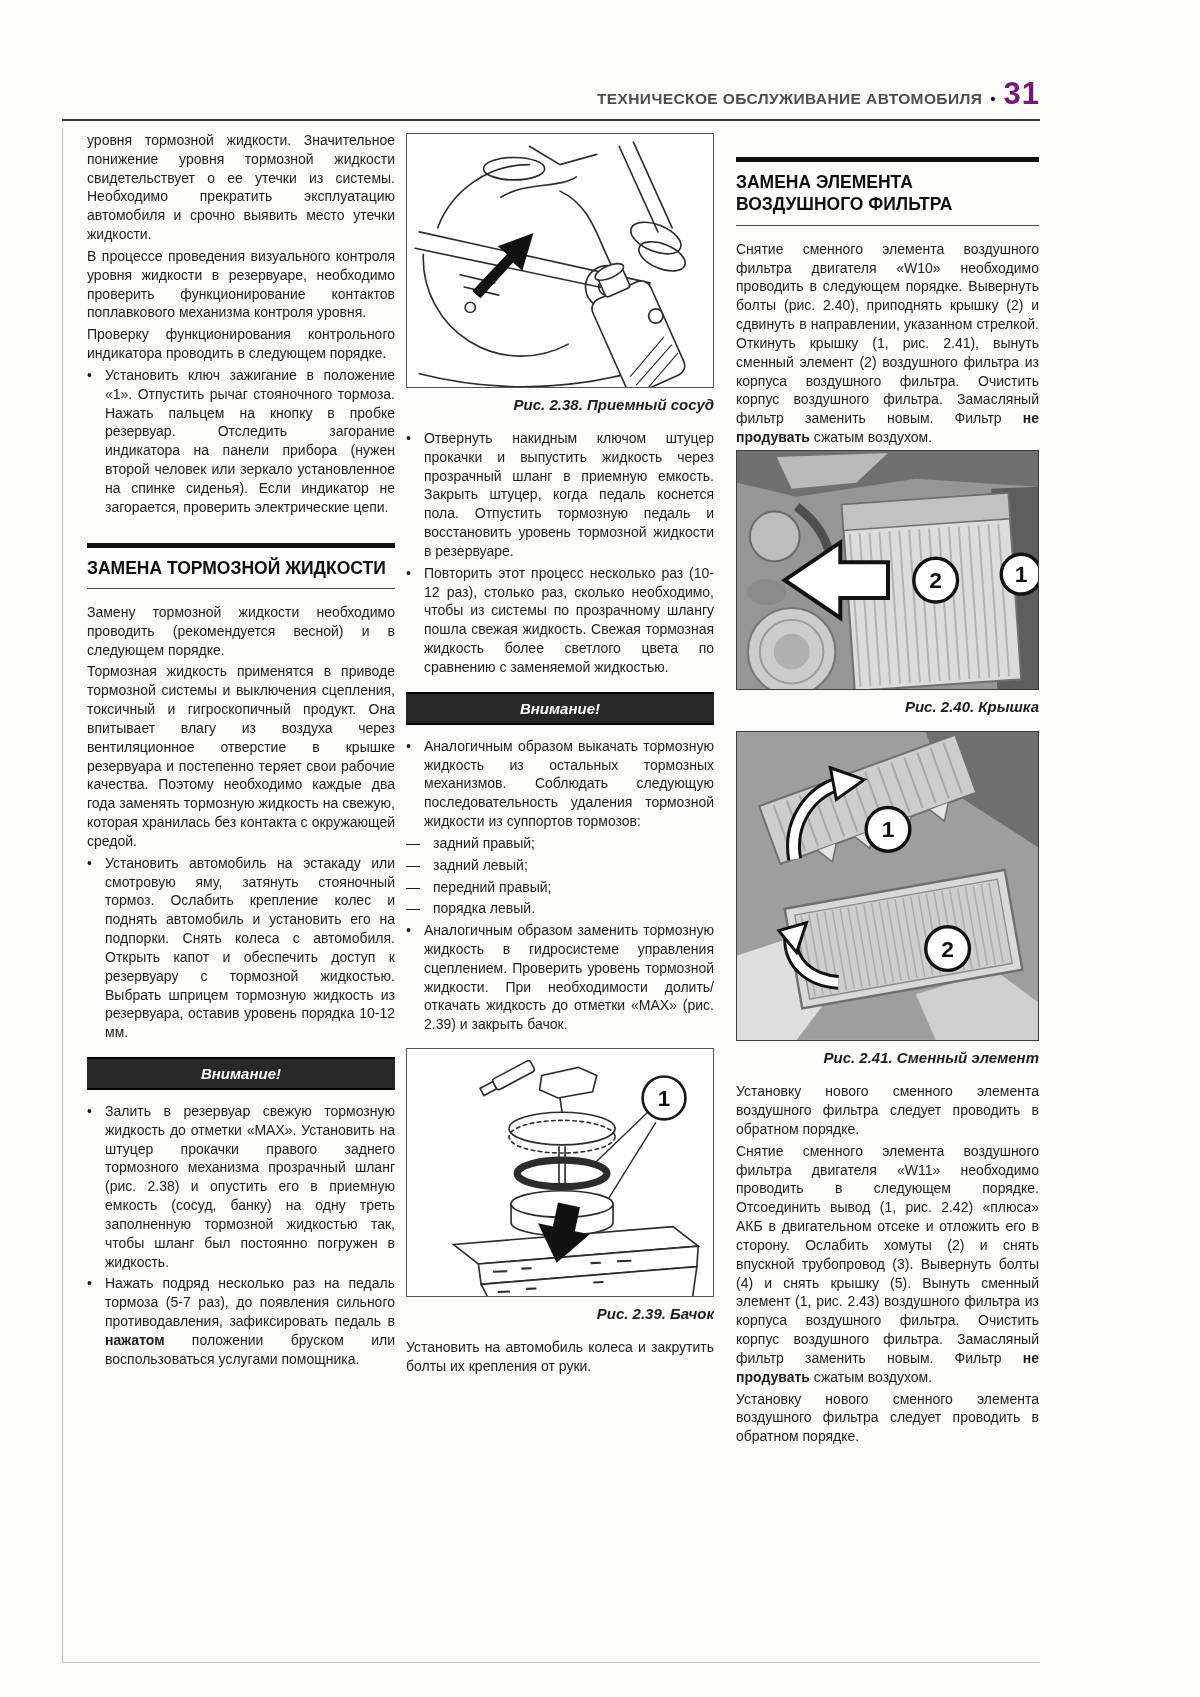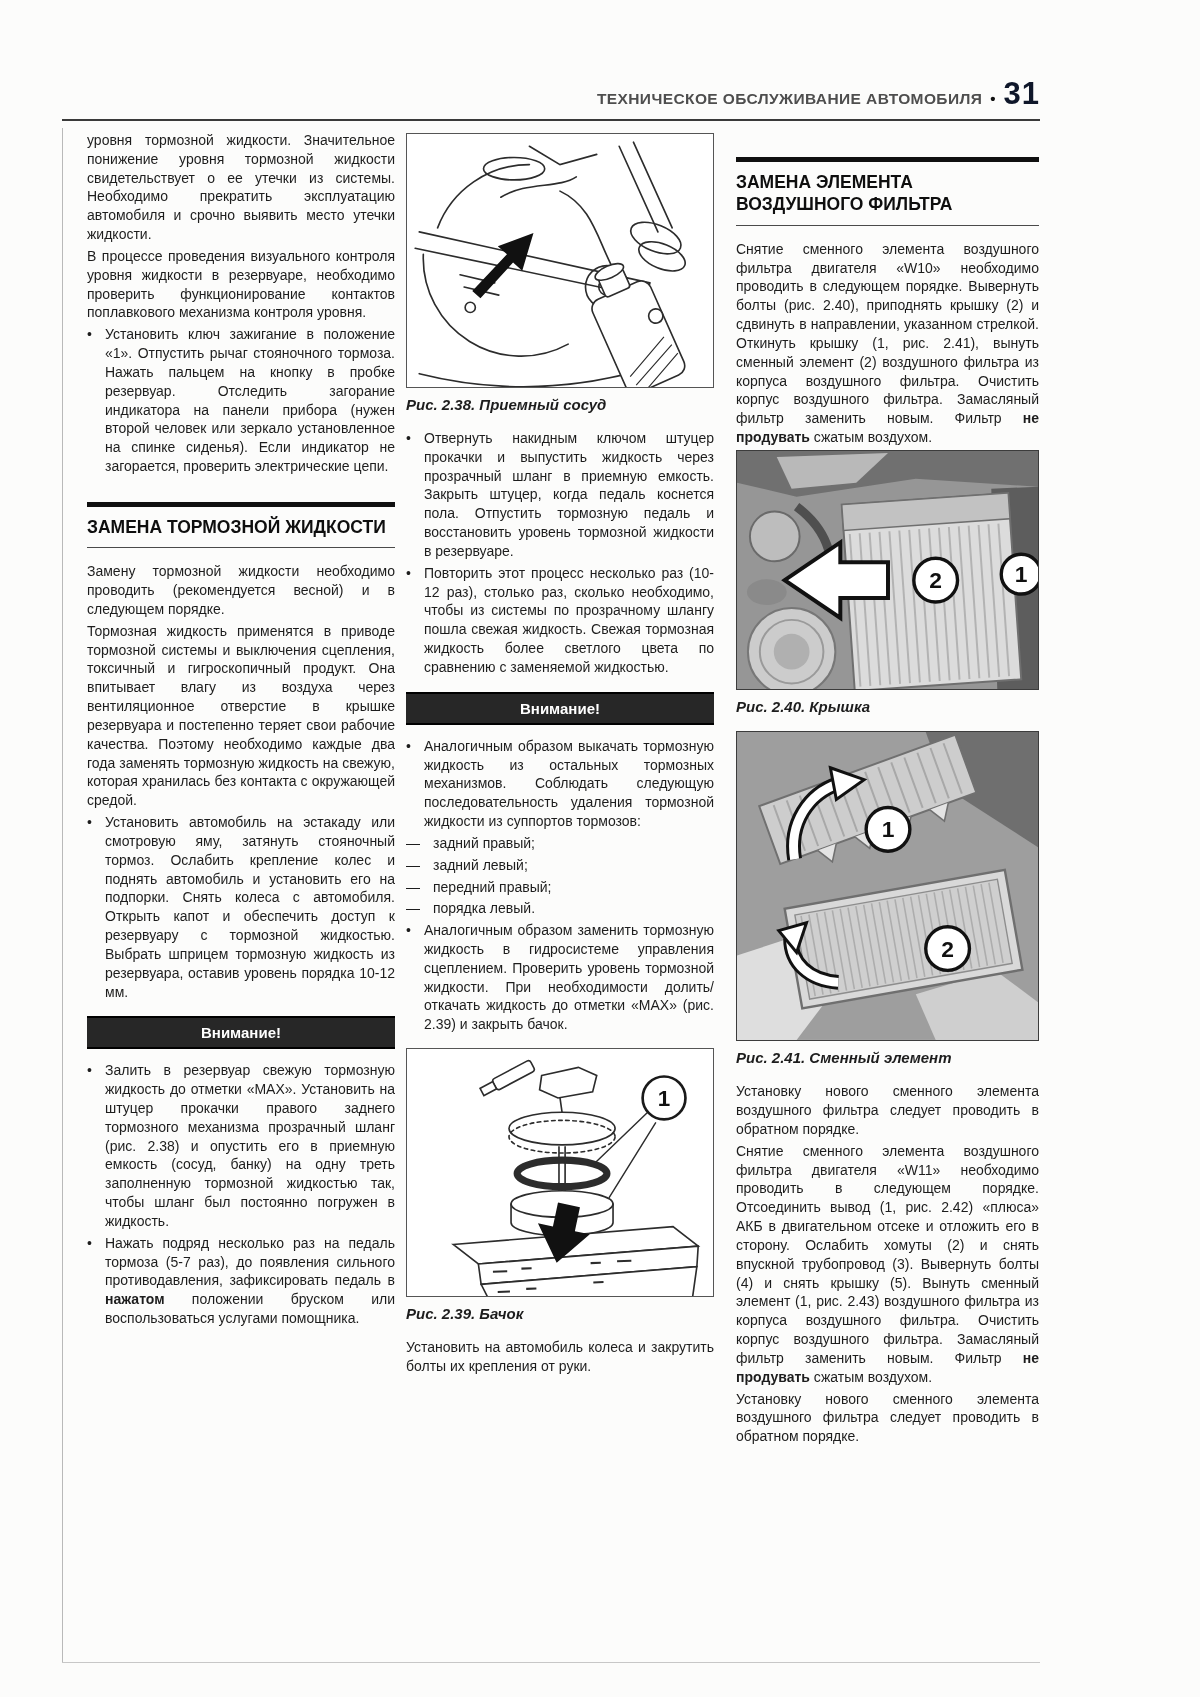--- a/index.html
+++ b/index.html
@@ -5,21 +5,21 @@
   html,body{margin:0;padding:0;background:#e8e8e8;}
   .page{
     position:relative;width:1200px;height:1697px;margin:0 auto;
     background:#fcfcfb;color:#1d1d1d;overflow:hidden;
     font-family:"Liberation Sans","DejaVu Sans",sans-serif;
   }
   
   .header{position:absolute;top:76px;right:160px;display:flex;align-items:baseline;gap:8px;}
   .header-title{font-size:15.5px;font-weight:bold;color:#4e4e4e;letter-spacing:.4px;}
   .header-dot{font-size:15px;font-weight:bold;color:#111;}
-  .page-num{font-size:31px;font-weight:bold;color:#0f172a;letter-spacing:1px;}
+  .page-num{font-size:31px;font-weight:bold;color:#701a75;letter-spacing:1px;}
   .rule-top{position:absolute;top:119px;left:62px;width:978px;height:2px;background:#3a3a3a;}
   .rule-left{position:absolute;top:128px;left:62px;width:1px;height:1534px;background:#b9b9b9;}
   .rule-bottom{position:absolute;top:1662px;left:62px;width:978px;height:1px;background:#c7c7c7;}
 
   
   .col{position:absolute;top:131px;width:308px;height:1540px;overflow:hidden;}
   .col1{left:87px;}
   .col2{left:406px;}
   .col3{left:736px;width:303px;}
 
@@ -31,47 +31,48 @@
   b{font-weight:bold;}
 
   .section{margin:26px 0 14px 0;}
   .section .bar{height:5px;background:#101010;margin-bottom:9px;}
   .section h2{margin:0 0 9px 0;font-size:17.5px;line-height:1.28;font-weight:bold;color:#0e0e0e;}
   .section .thin{height:1px;background:#4a4a4a;}
 
   .attention{
     margin:15px 0 12px 0;background:#272727;color:#fff;
     border-top:2px solid #000;border-bottom:2px solid #000;
-    text-align:center;font-weight:bold;font-size:15px;padding:6px 0;
+    text-align:center;font-weight:bold;font-style:italic;font-size:15px;padding:6px 0;
   }
   .warning{font-size:14px;font-weight:bold;font-style:italic;line-height:1.38;text-align:justify;margin:0 0 14px 0;}
 
   .figure{border:1px solid #555;background:#fff;margin:2px 0 8px 0;}
   .figure.photo{border:1.5px solid #3c3c3c;}
   .figure svg{display:block;width:100%;height:auto;}
-  .caption{font-size:15px;font-weight:bold;font-style:italic;margin:8px 0 16px 0;}
+  .caption{font-size:15px;font-weight:bold;font-style:italic;margin:8px 0 16px 0;text-align:right;}
   .mt14{margin-top:14px;}
 </style>
 </head>
 <body>
 
 <div class="page">
 
   <div class="header">
     <span class="header-title">ТЕХНИЧЕСКОЕ ОБСЛУЖИВАНИЕ АВТОМОБИЛЯ</span>
     <span class="header-dot">•</span>
     <span class="page-num">31</span>
   </div>
   <div class="rule-top"></div>
   <div class="rule-left"></div>
   <div class="rule-bottom"></div>
 
   <div class="col col1">
     <p class="p">уровня тормозной жидкости. Значительное понижение уровня тормозной жидкости свидетельствует о ее утечки из системы. Необходимо прекратить эксплуатацию автомобиля и срочно выявить место утечки жидкости.</p>
     <p class="p">В процессе проведения визуального контроля уровня жидкости в резервуаре, необходимо проверить функционирование контактов поплавкового механизма контроля уровня.</p>
+    <p class="p">Проверку функционирования контрольного индикатора проводить в следующем порядке.</p>
     <div class="li">
       <span class="marker">•</span>
       <span class="li-text">Установить ключ зажигание в положение «1». Отпустить рычаг стояночного тормоза. Нажать пальцем на кнопку в пробке резервуар. Отследить загорание индикатора на панели прибора (нужен второй человек или зеркало установленное на спинке сиденья). Если индикатор не загорается, проверить электрические цепи.</span>
     </div>
 
     <div class="section">
       <div class="bar"></div>
       <h2>ЗАМЕНА ТОРМОЗНОЙ ЖИДКОСТИ</h2>
       <div class="thin"></div>
     </div>

